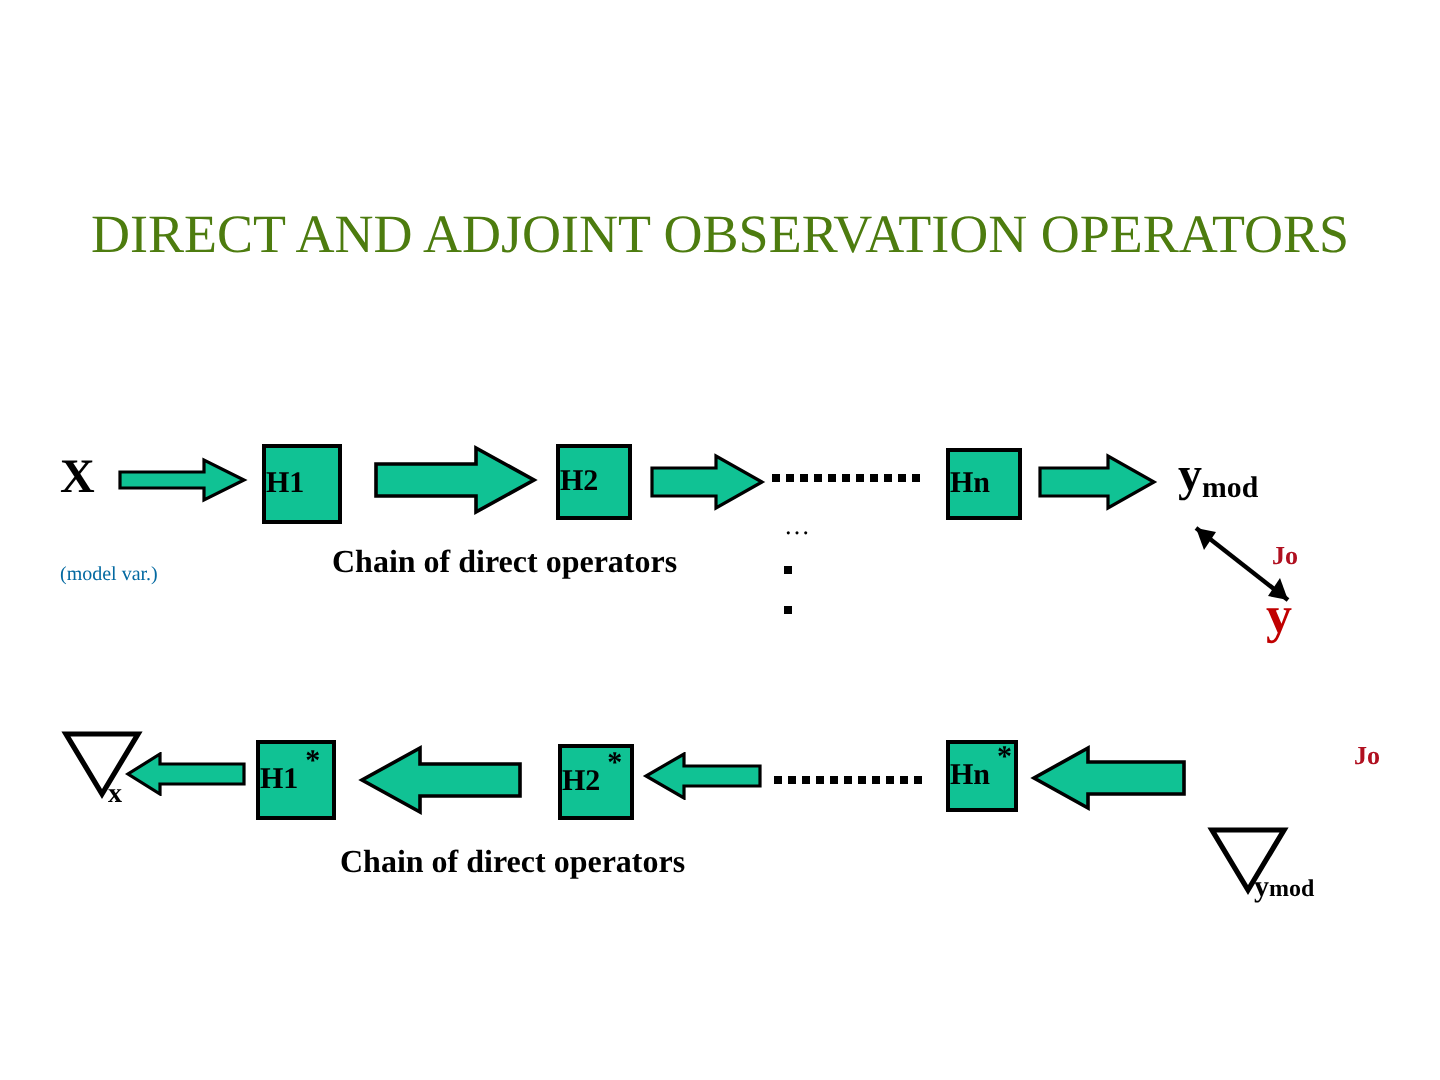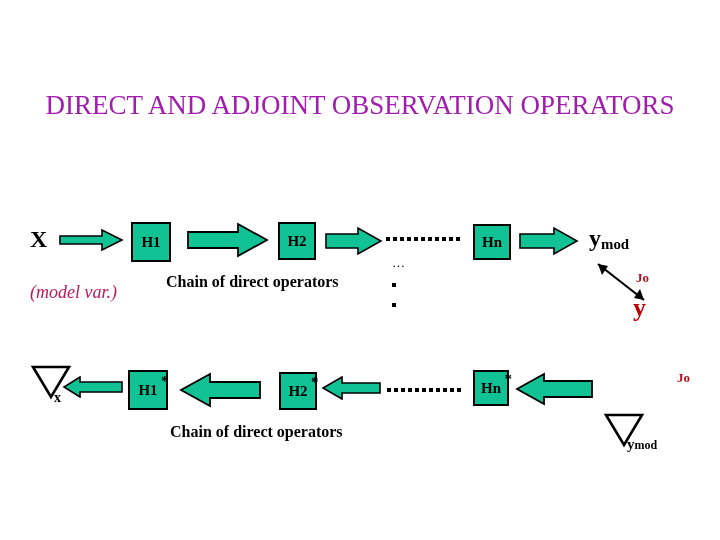--- a/index.html
+++ b/index.html
@@ -17,43 +17,42 @@
     width: 720px;
     height: 540px;
     background: #ffffff;
     overflow: hidden;
   }
   .abs { position: absolute; }
 
   
   #title {
     left: 0;
-    top: 88px;
+    top: 100px;
     width: 720px;
     text-align: center;
     font-size: 27px;
     line-height: 34px;
     font-weight: normal;
     letter-spacing: 0px;
-    color: #a21caf;
+    color: #4d7c0f;
     font-family: "Liberation Serif", "DejaVu Serif", serif;
   }
 
   
   .op-box {
     box-sizing: border-box;
     background: #10c294;
     border: 2px solid #000000;
     color: #000000;
     font-family: "Liberation Serif", "DejaVu Serif", serif;
     font-weight: bold;
     font-size: 15px;
     display: flex;
     align-items: center;
-    justify-content: center;
     line-height: 1;
   }
   .op-box .lbl { position: relative; display: inline-block; }
   .op-box .star {
     position: absolute;
     top: -9px;
     right: -11px;
     font-size: 15px;
     font-weight: bold;
   }
@@ -77,25 +76,24 @@
   .caption {
     font-family: "Liberation Serif", "DejaVu Serif", serif;
     font-weight: bold;
     font-size: 16px;
     color: #000000;
     white-space: nowrap;
     line-height: 1;
   }
   .small-note {
     font-family: "Liberation Serif", "DejaVu Serif", serif;
-    font-size: 18px;
-    color: #be185d;
+    font-size: 10px;
+    color: #0369a1;
     white-space: nowrap;
     line-height: 1;
-    font-style: italic;
   }
   .jo-label {
     font-family: "Liberation Serif", "DejaVu Serif", serif;
     font-weight: bold;
     font-size: 13px;
     color: #b01020;
     line-height: 1;
     margin-left: 36px;
   }
   .dots-h {

